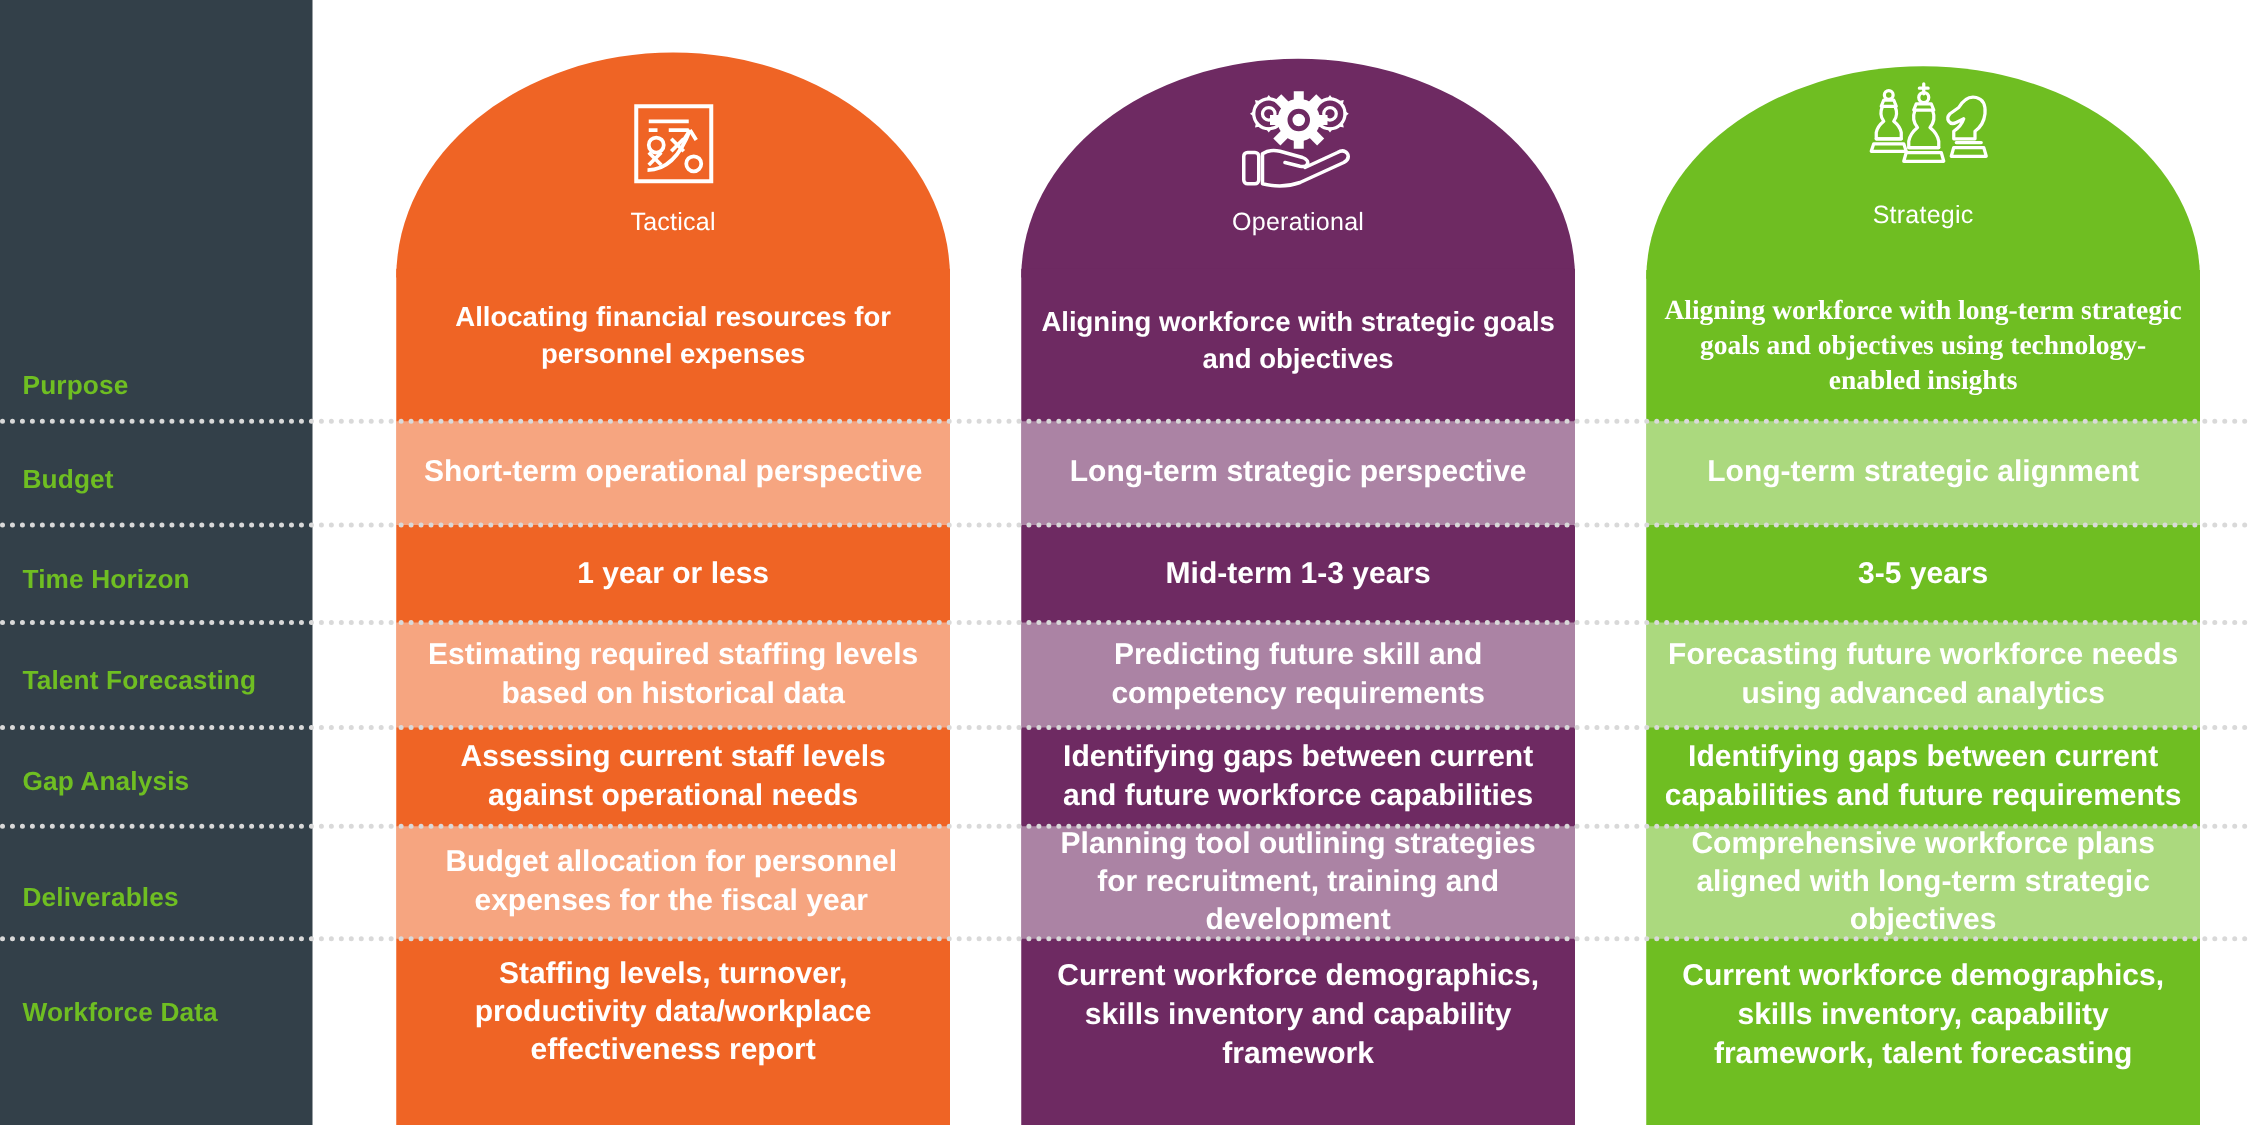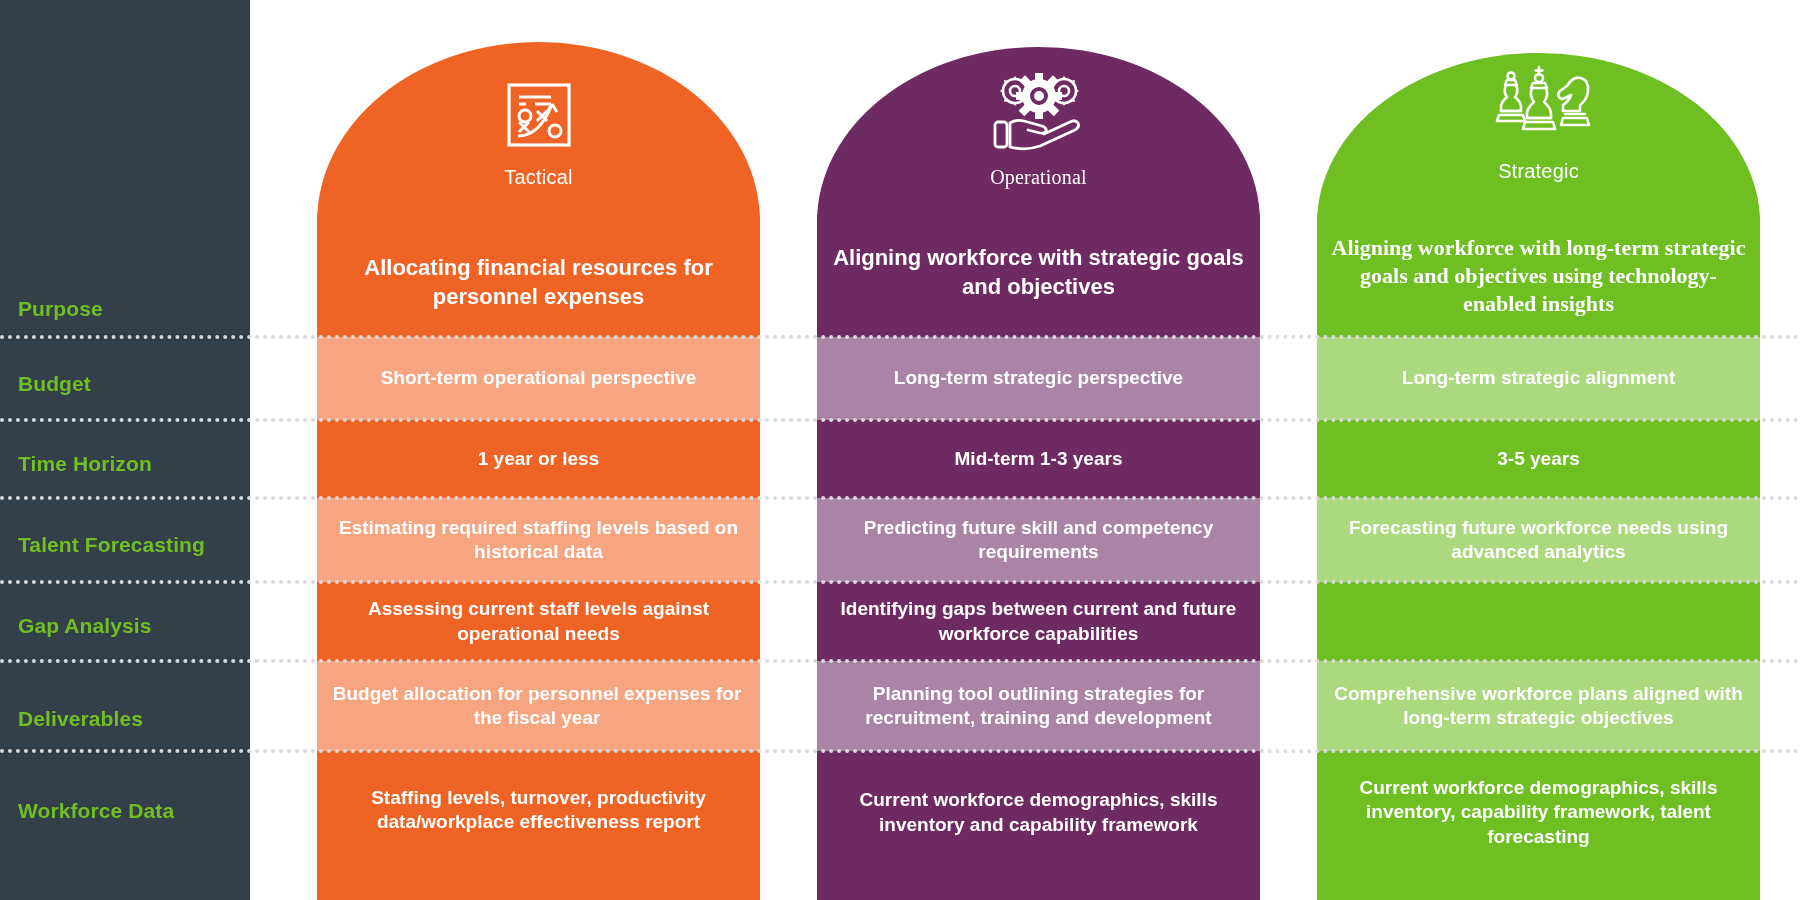--- a/index.html
+++ b/index.html
@@ -121,21 +121,21 @@
   
   .cell {
     position: absolute;
     left: 0;
     width: 100%;
     display: flex;
     align-items: center;
     justify-content: center;
     text-align: center;
     color: #ffffff;
-    font-size: 19px;
+    font-size: 24px;
     font-weight: bold;
     line-height: 1.28;
     padding: 0 14px;
     z-index: 8;
   }
   .cell span { display: block; width: 100%; }
 
   .cell-purpose { font-size: 22px; }
 </style>
 </head>
@@ -188,21 +188,21 @@
           <line x1="17" y1="44" x2="27" y2="54" stroke="#fff" stroke-width="3"></line>
           <line x1="27" y1="44" x2="17" y2="54" stroke="#fff" stroke-width="3"></line>
           <circle cx="53" cy="53" r="6" fill="none" stroke="#fff" stroke-width="3"></circle>
           <path d="M 16 58 Q 38 58 50 26" fill="none" stroke="#fff" stroke-width="3"></path>
           <path d="M 50 26 L 45 34 M 50 26 L 55 34" fill="none" stroke="#fff" stroke-width="3"></path>
         </svg>
       </span>
       <div class="col-title">Tactical</div>
     </div>
 
-    <div class="cell cell-purpose" style="top:245px; height:75px;">
+    <div class="cell cell-purpose" style="top:231px; height:75px;">
         <span>Allocating financial resources for personnel expenses</span>
       </div>
     <div class="cell" style="top:337px; height:83px;">
         <span>Short-term operational perspective</span>
       </div>
     <div class="cell" style="top:420px; height:78px;">
         <span>1 year or less</span>
       </div>
     <div class="cell" style="top:498px; height:84px;">
         <span>Estimating required staffing levels based on historical data</span>
@@ -221,21 +221,21 @@
   <div class="col" style="left:817px; top:0; width:443px; height:900px;">
     <div class="arch" style="top:47px; height:175px;">
       <div class="arch-top" style="background:#6E2A62;"></div>
     </div>
     <div class="col-fill" style="top:215px; height:685px; background:#6E2A62;"></div>
 
     <div class="band" style="top:337px;  height:83px;"></div>
     <div class="band" style="top:498px;  height:84px;"></div>
     <div class="band" style="top:661px;  height:90px;"></div>
 
-    <div class="col-head" style="top:70px;font-family:Liberation Serif, serif;">
+    <div class="col-head" style="top:70px;">
       <span class="col-icon">
         <svg width="96" height="82" viewBox="0 0 96 82" aria-hidden="true">
 
           <g fill="none" stroke="#fff" stroke-width="2.6">
             <circle cx="24" cy="21" r="12"></circle>
             <circle cx="24" cy="21" r="5"></circle>
             <path d="M24 6 l3 4 -6 0 z M24 36 l3 -4 -6 0 z M9 21 l4 3 0 -6 z M39 21 l-4 3 0 -6 z
                      M13 10 l5 1 -4 4 z M35 32 l-5 -1 4 -4 z M35 10 l-1 5 -4 -4 z M13 32 l1 -5 4 4 z" fill="#fff" stroke="none"></path>
           </g>
 
@@ -333,20 +333,23 @@
       </div>
     <div class="cell" style="top:337px; height:83px;">
         <span>Long-term strategic alignment</span>
       </div>
     <div class="cell" style="top:420px; height:78px;">
         <span>3-5 years</span>
       </div>
     <div class="cell" style="top:498px; height:84px;">
         <span>Forecasting future workforce needs using advanced analytics</span>
       </div>
+    <div class="cell" style="top:582px; height:79px;">
+        <span>Identifying gaps between current capabilities and future requirements</span>
+      </div>
     <div class="cell" style="top:661px; height:90px;">
         <span>Comprehensive workforce plans aligned with long-term strategic objectives</span>
       </div>
     <div class="cell" style="top:760px; height:105px;">
         <span>Current workforce demographics, skills inventory, capability framework, talent forecasting</span>
       </div>
   </div>
 
   <div class="sep" style="top:335px;"></div>
   <div class="sep" style="top:418px;"></div>

